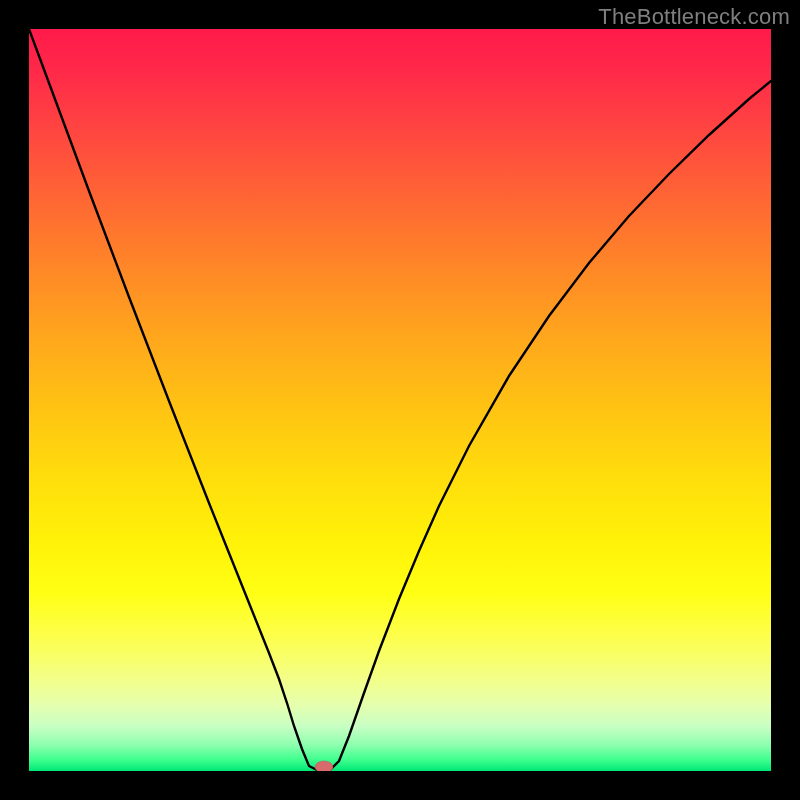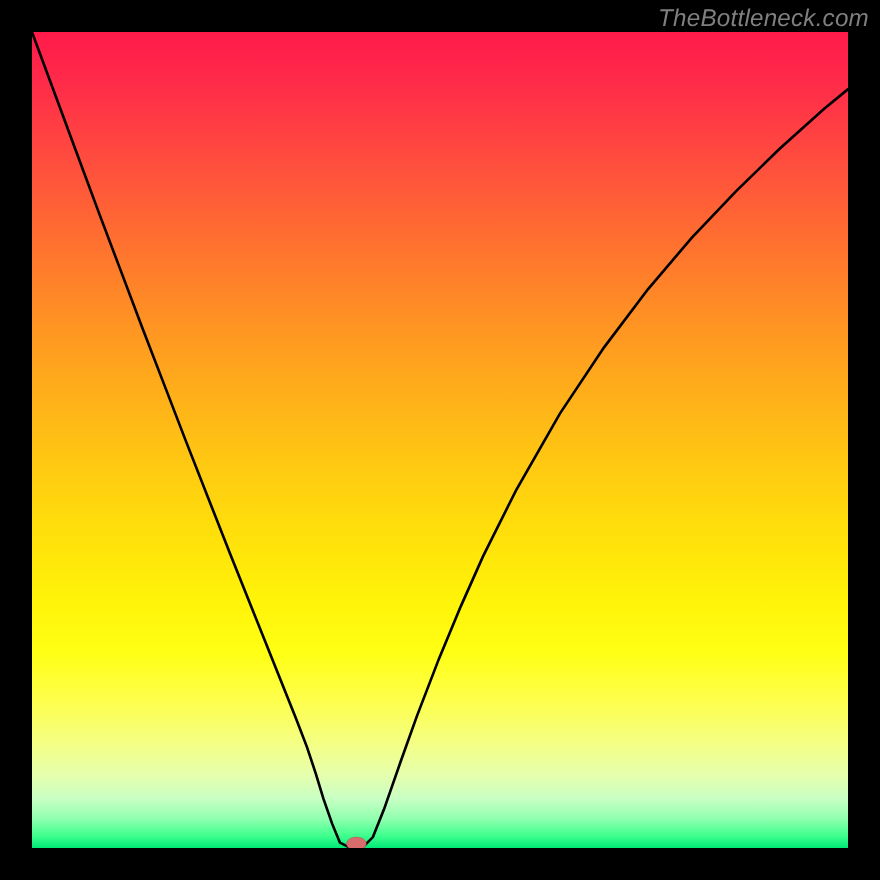--- a/index.html
+++ b/index.html
@@ -62,21 +62,20 @@
   }
   .watermark {
     position: absolute;
     top: 4px;
     right: 10px;
     color: #7f7f7f;
     font-size: 22px;
     font-weight: 500;
     letter-spacing: 0.2px;
     user-select: none;
-    font-style: italic;
   }
 </style>
 </head>
 <body>
 
 <div class="frame">
 
   <div class="watermark">TheBottleneck.com</div>
 
   <div class="plot-area">

